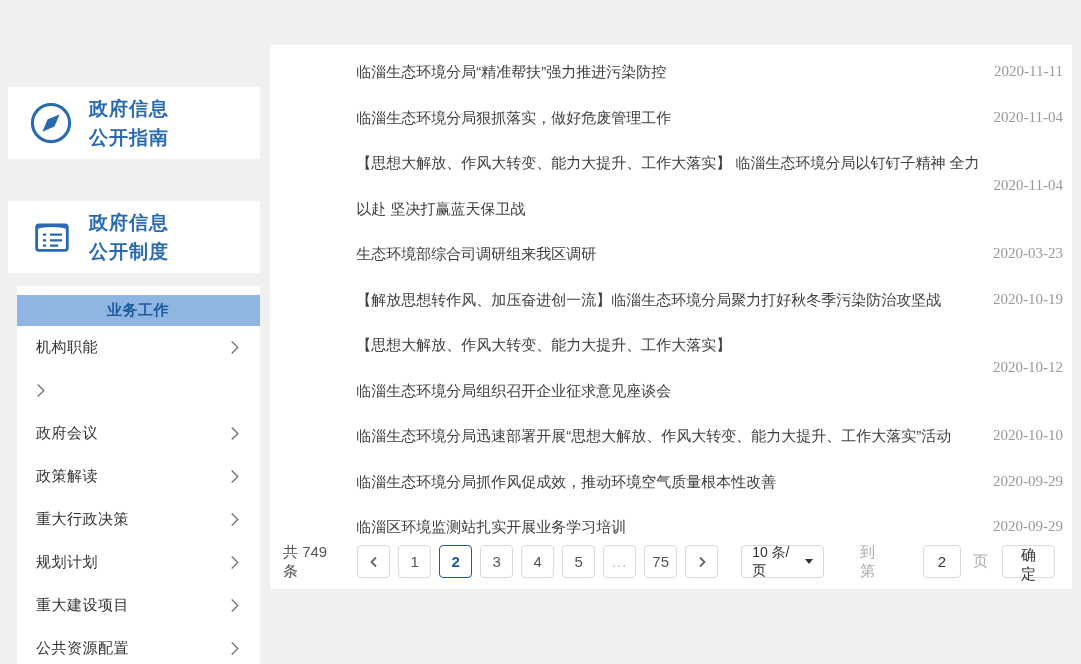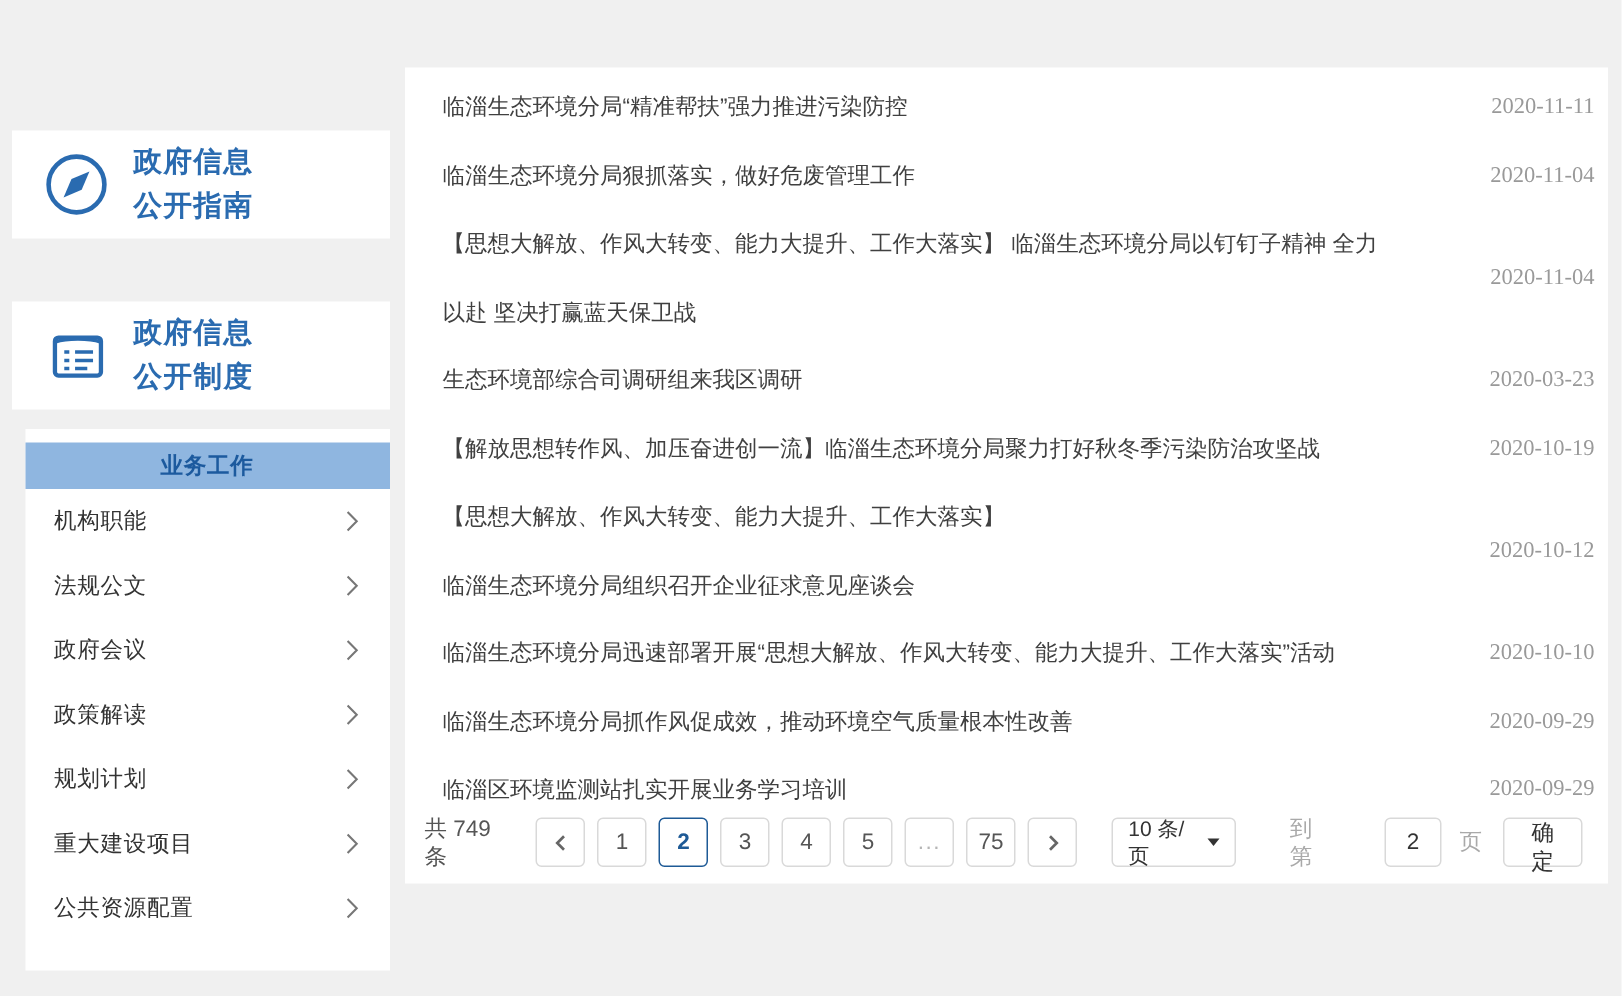--- a/index.html
+++ b/index.html
@@ -46,21 +46,21 @@
   .submenu-item.active {
     height:31px; background:var(--active-light);
     color:var(--active-dark); font-weight:bold;text-align:center;
   }
   .arrow-icon { width:10px; height:15px; color:#777; flex:none; }
   .arrow-icon svg { width:100%; height:100%; display:block; }
 
   
   .main {
     position:absolute; left:270px; top:45px; width:802px; height:544px;
-    background:#fff; display:flex; flex-direction:column;
+    background:#fff; display:flex; flex-direction:column;align-items:flex-end;
   }
   .news-list { flex:1; padding:4px 9px 0 25px; overflow:hidden; }
   .news-row { display:flex; align-items:center; cursor:pointer; }
   .news-title {
     flex:1; font-size:15px; color:var(--title-text);
     line-height:45.5px; white-space:pre-line; padding-right:14px;
   }
   .news-date { font-size:15px; color:var(--muted-text); flex:none; font-family:"Liberation Serif","DejaVu Serif",serif; }
 
   
@@ -137,21 +137,20 @@
   <div class="submenu-item">
     <span class="label">机构职能</span>
     <span class="arrow-icon">
       <svg viewBox="0 0 10 16" fill="none">
             <path d="M1.5 1.5 L8 8 L1.5 14.5" stroke="currentColor" stroke-width="1.5"></path>
           </svg>
     </span>
   </div>
 
   <div class="submenu-item">
-    <span class="label">法规公文</span>
     <span class="arrow-icon">
       <svg viewBox="0 0 10 16" fill="none">
             <path d="M1.5 1.5 L8 8 L1.5 14.5" stroke="currentColor" stroke-width="1.5"></path>
           </svg>
     </span>
   </div>
 
   <div class="submenu-item">
     <span class="label">政府会议</span>
     <span class="arrow-icon">
@@ -163,20 +162,28 @@
 
   <div class="submenu-item">
     <span class="label">政策解读</span>
     <span class="arrow-icon">
       <svg viewBox="0 0 10 16" fill="none">
             <path d="M1.5 1.5 L8 8 L1.5 14.5" stroke="currentColor" stroke-width="1.5"></path>
           </svg>
     </span>
   </div>
 
+  <div class="submenu-item">
+    <span class="label">重大行政决策</span>
+    <span class="arrow-icon">
+      <svg viewBox="0 0 10 16" fill="none">
+            <path d="M1.5 1.5 L8 8 L1.5 14.5" stroke="currentColor" stroke-width="1.5"></path>
+          </svg>
+    </span>
+  </div>
 
   <div class="submenu-item">
     <span class="label">规划计划</span>
     <span class="arrow-icon">
       <svg viewBox="0 0 10 16" fill="none">
             <path d="M1.5 1.5 L8 8 L1.5 14.5" stroke="currentColor" stroke-width="1.5"></path>
           </svg>
     </span>
   </div>
 

